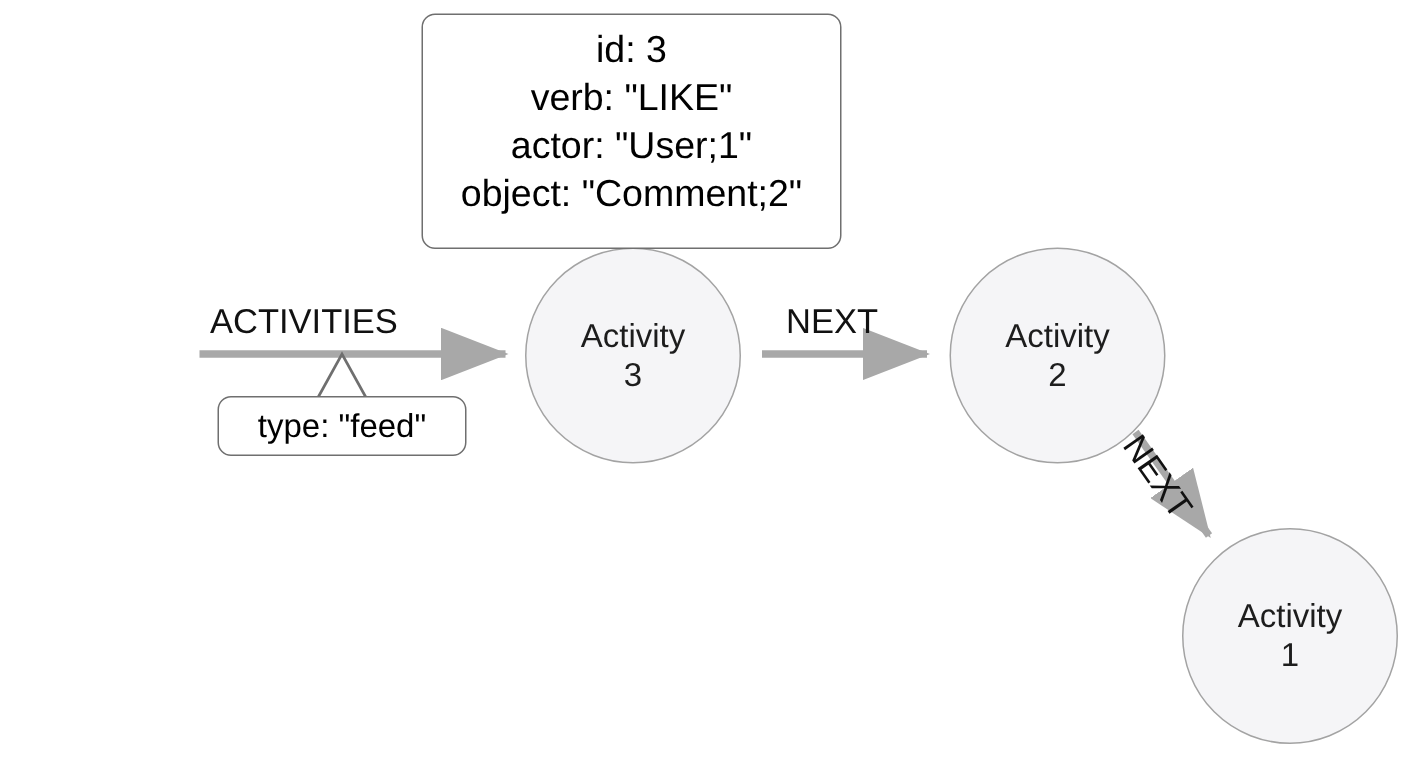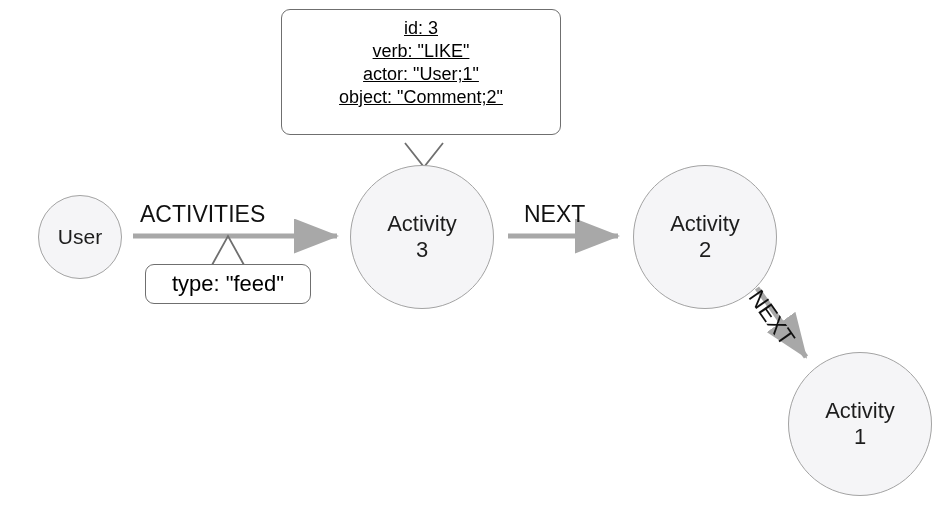--- a/index.html
+++ b/index.html
@@ -66,26 +66,25 @@
     position: absolute;
     background: #ffffff;
     border: 1.6px solid #6f6f6f;
     border-radius: 9px;
     box-sizing: border-box;
     color: #000000;
     text-align: center;
   }
   #tooltip-activity-3 {
     left: 281px; top: 9px;
-    width: 280px; height: 126px;
+    width: 280px; height: 157px;
     padding-top: 7px;
-    font-size: 18px;
+    font-size: 25px;
     line-height: 1.28;
     white-space: pre-line;
-    text-decoration: underline;
   }
   #tooltip-activities {
     left: 145px; top: 264px;
     width: 166px; height: 40px;
     font-size: 22px;
     line-height: 38px;
   }
 
   
   .edge-label {
@@ -124,23 +123,20 @@
 
     <line x1="508" y1="236" x2="618" y2="236" stroke="#a8a8a8" stroke-width="5" marker-end="url(#arrowhead)"></line>
 
     <line x1="757" y1="288" x2="806" y2="357" stroke="#a8a8a8" stroke-width="5" marker-end="url(#arrowhead)"></line>
 
     <path d="M405,143 L424,167 L443,143" fill="none" stroke="#6f6f6f" stroke-width="1.8"></path>
 
     <path d="M212,265 L228,236 L244,265" fill="none" stroke="#6f6f6f" stroke-width="1.8"></path>
   </svg>
 
-  <div class="node" id="node-user">
-    <span class="node-label">User</span>
-  </div>
 
   <div class="node" id="node-activity-3">
     <span class="node-label">Activity
 3</span>
   </div>
 
   <div class="node" id="node-activity-2">
     <span class="node-label">Activity
 2</span>
   </div>

